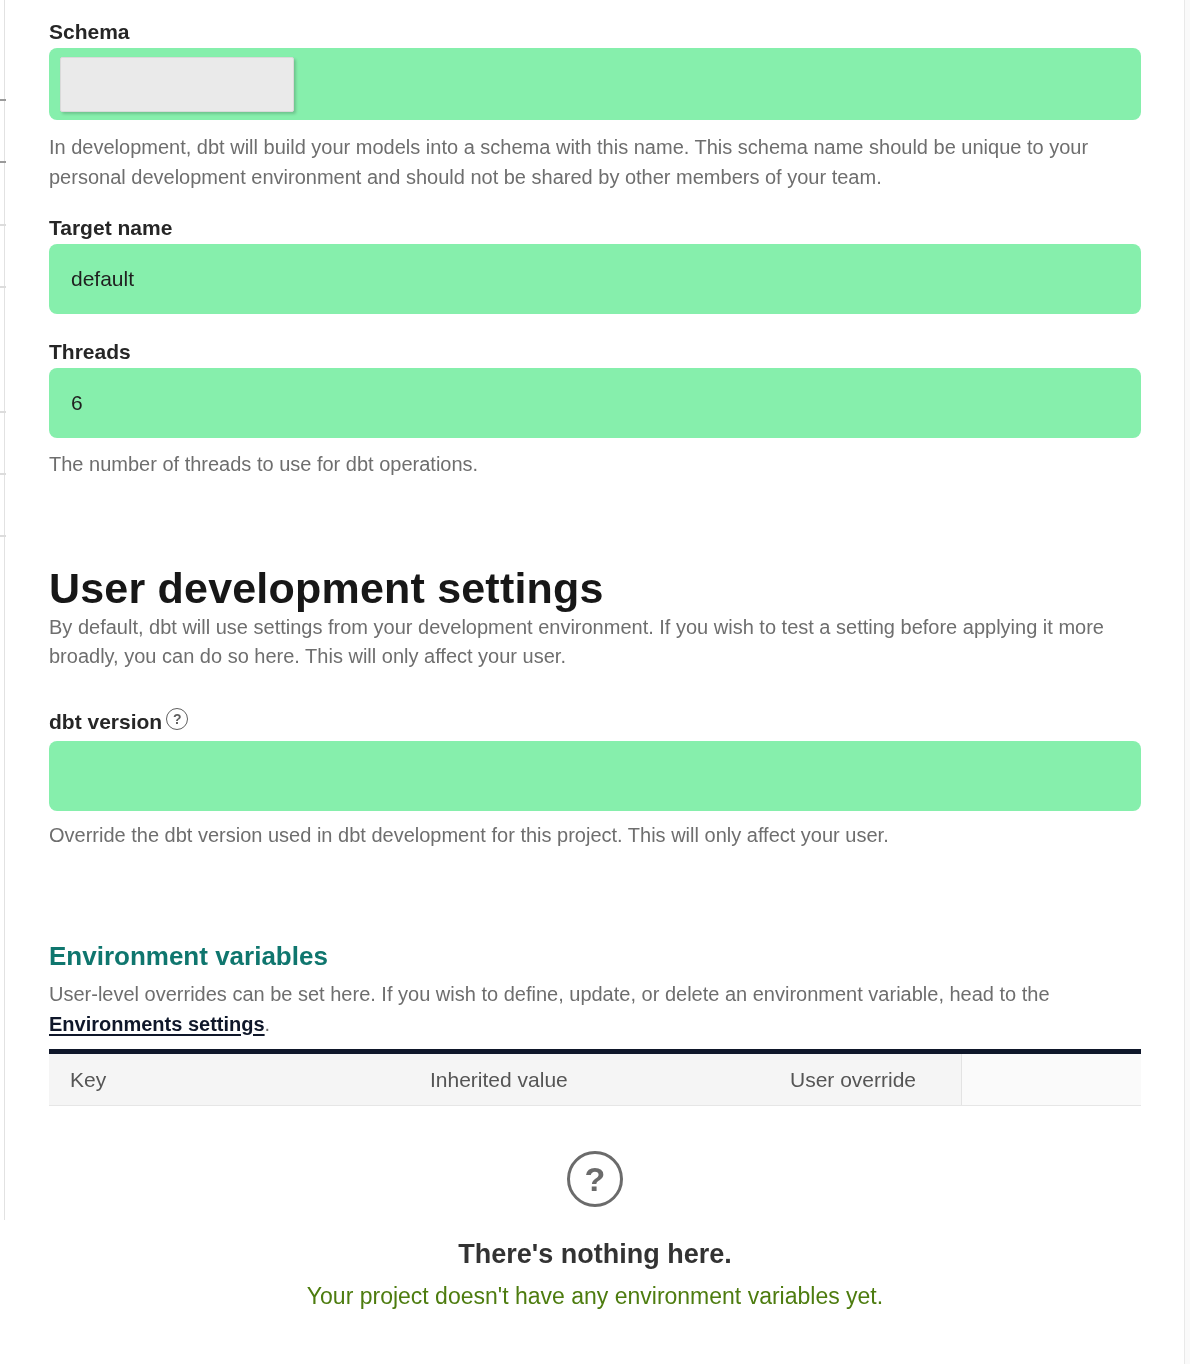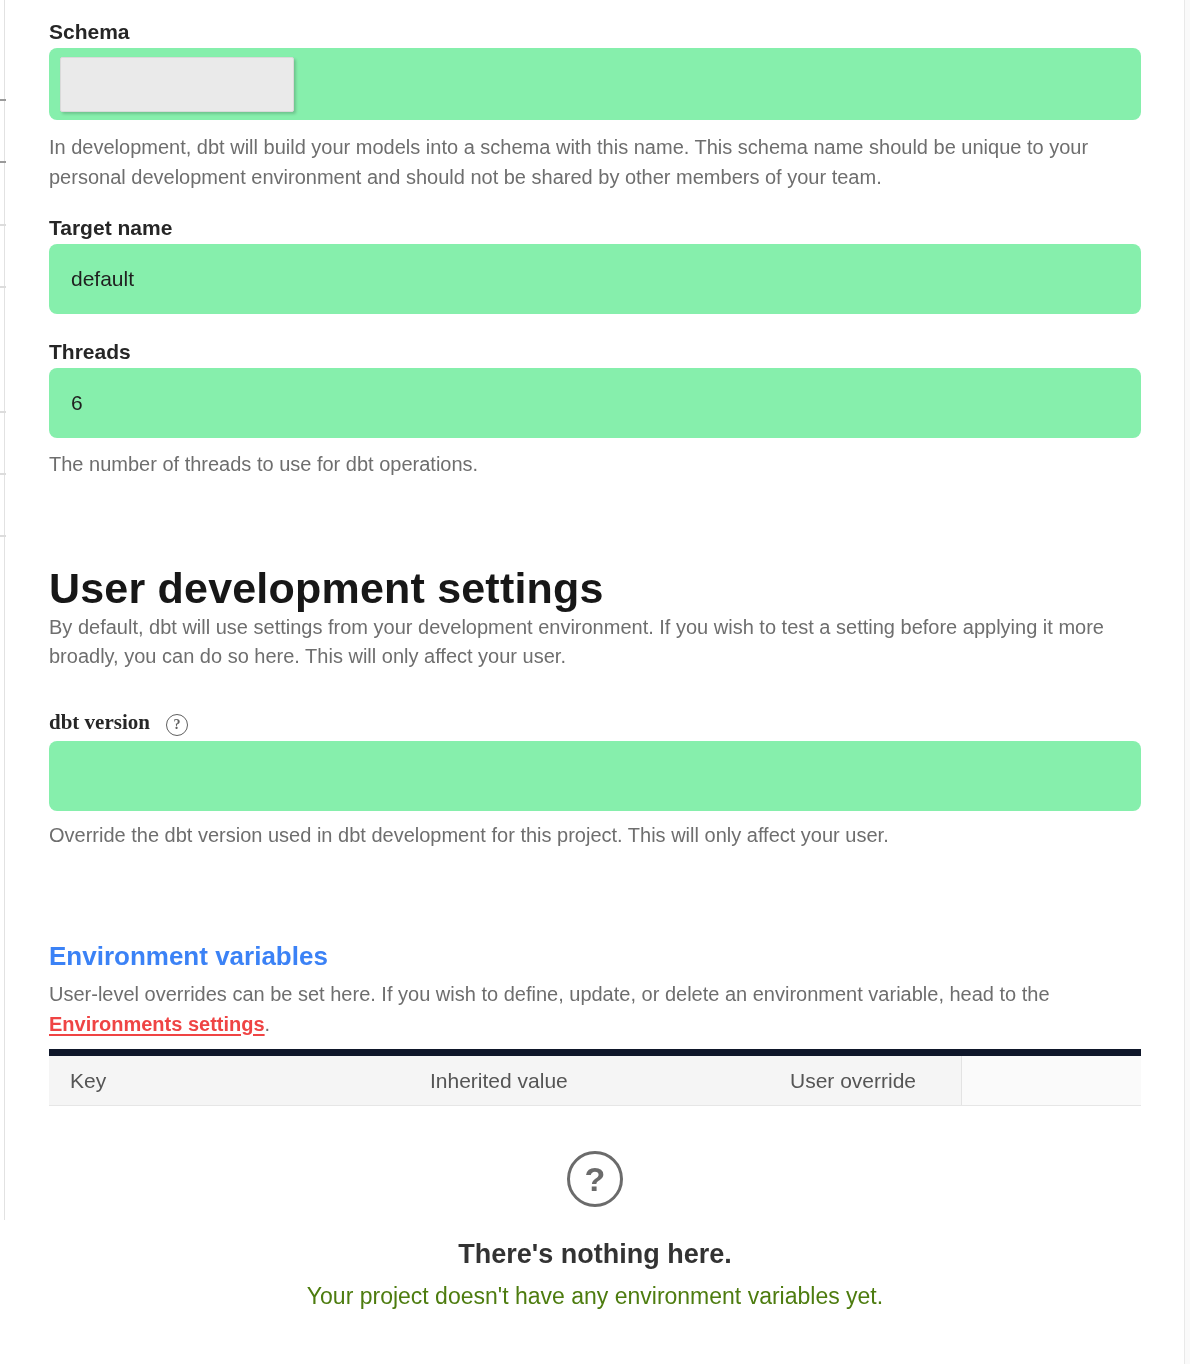--- a/index.html
+++ b/index.html
@@ -55,50 +55,50 @@
   .h1 {
     font-size:43px;
     font-weight:700;
     color:#171717;
     line-height:44px;
     letter-spacing:0.2px;
   }
   .h2 {
     font-size:26px;
     font-weight:700;
-    color:#3b82f6;
+    color:#0f766e;
     line-height:36px;
   }
-  .label-row { display:flex; align-items:flex-end; gap:16px;font-family:Liberation Serif, serif; }
+  .label-row { display:flex; align-items:flex-start; gap:4px; }
   .q-icon {
     width:22px; height:22px;
     border:1.5px solid #5f5f5f;
     border-radius:50%;
     display:inline-flex;
     align-items:center;
     justify-content:center;
     font-size:14px;
     font-weight:600;
     color:#5f5f5f;
     line-height:1;
   }
   .link {
-    color:#ef4444;
+    color:#0f172a;
     font-weight:600;
     text-decoration:underline;
     text-underline-offset:3px;
     text-decoration-thickness:1.5px;
     cursor:pointer;
   }
   .env-table {
     margin-top:10px;
     height:57px;
     display:grid;
     grid-template-columns:360px 360px 192px 1fr;
-    border-top:7px solid #0f172a;
+    border-top:5px solid #0f172a;
     border-bottom:1px solid #e6e6e6;
     background:#f5f5f5;
   }
   .env-table .cell {
     display:flex;
     align-items:center;
     padding-left:21px;
     font-size:21px;
     color:#555555;
   }

